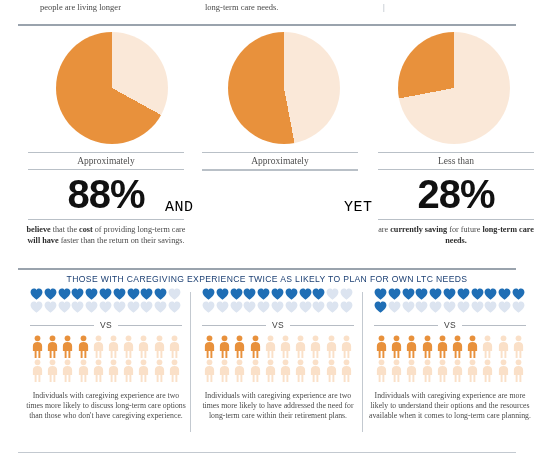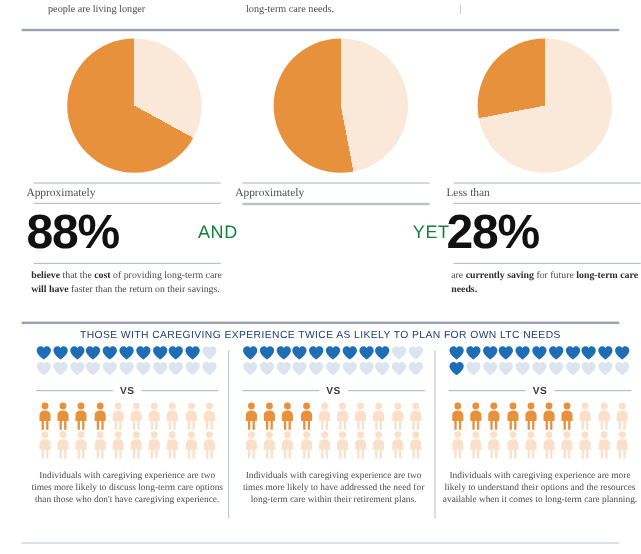--- a/index.html
+++ b/index.html
@@ -33,21 +33,21 @@
   .pies{position:absolute;top:30px;left:0;width:534px;height:120px;}
   .pie-col{position:absolute;width:168px;height:120px;}
   .pc1{left:28px;} .pc2{left:200px;} .pc3{left:370px;}
   .pie{
     position:absolute;left:50%;top:2px;transform:translateX(-50%);
     width:112px;height:112px;border-radius:50%;
   }
 
   
   .stats{position:absolute;top:152px;left:0;width:534px;height:110px;}
-  .stat{position:absolute;width:168px;text-align:left;}
+  .stat{position:absolute;width:168px;text-align:center;}
   .s1{left:22px;} .s2{left:196px;} .s3{left:372px;}
   .stat .hrule{height:1px;background:#b9c0c7;margin:0 6px;}
   .stat .approx{
     font-family:"Liberation Serif", serif;
     font-size:9.5px;color:#4f4f4f;
     padding:3px 0 3px;
   }
   .stat .bignum{
     font-family:"Liberation Sans", sans-serif;
     font-weight:bold;font-size:40px;line-height:44px;
@@ -56,23 +56,23 @@
   }
   .stat .caption{
     font-family:"Liberation Serif", serif;
     font-size:8.2px;line-height:10.5px;color:#4a4a4a;
     padding:5px 4px 0;
   }
   .stat .caption b{color:#2d2d2d;}
 
   .connector{
     position:absolute;
-    font-family:Liberation Sans, sans-serif;
-    font-size:15px;color:#15803d;letter-spacing:0.5px;
-    top:185px;
+    font-family:Liberation Mono, monospace;
+    font-size:15px;color:#000000;letter-spacing:0.5px;
+    top:199px;
   }
   .conn-and{left:165px;}
   .conn-yet{left:344px;}
 
   
   .rule-mid{
     position:absolute;left:18px;top:268px;width:498px;height:2px;
     background:#9aa3ad;
   }
   .panel-title{
@@ -99,21 +99,21 @@
   }
   .heart svg{display:block;width:13px;height:12px;}
 
   .vsrow{
     position:relative;height:16px;margin:3px auto 0;width:152px;
     display:flex;align-items:center;
   }
   .vsline{flex:1;height:1px;background:#b6bcc4;}
   .vstext{
     font-family:"Liberation Sans", sans-serif;
-    font-weight:bold;font-size:8.5px;color:#3d3d3d;
+    font-weight:normal;font-size:8.5px;color:#3d3d3d;
     padding:0 6px;letter-spacing:0.4px;
   }
 
   .people{
     display:flex;flex-wrap:wrap;width:152px;margin:2px auto 0;
   }
   .person{width:15.2px;height:24px;}
   .person svg{display:block;width:15px;height:24px;}
 
   .col-caption{

